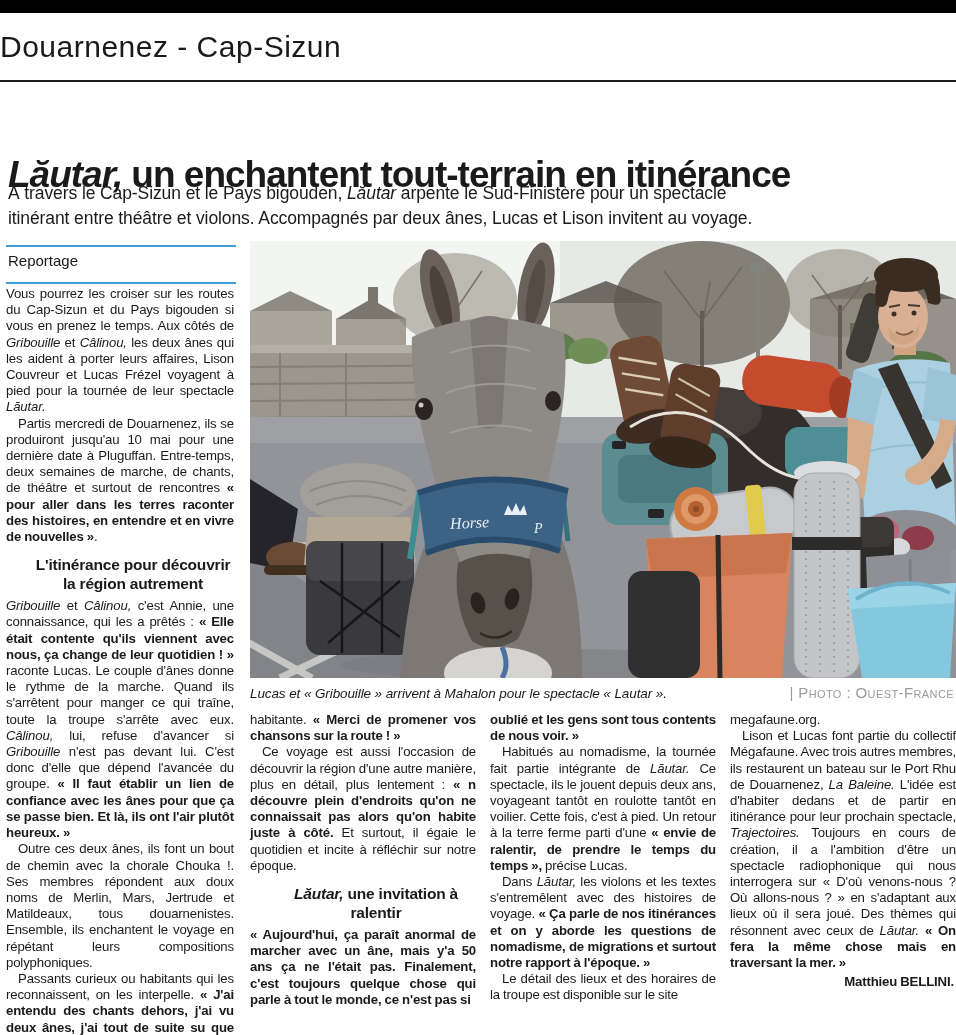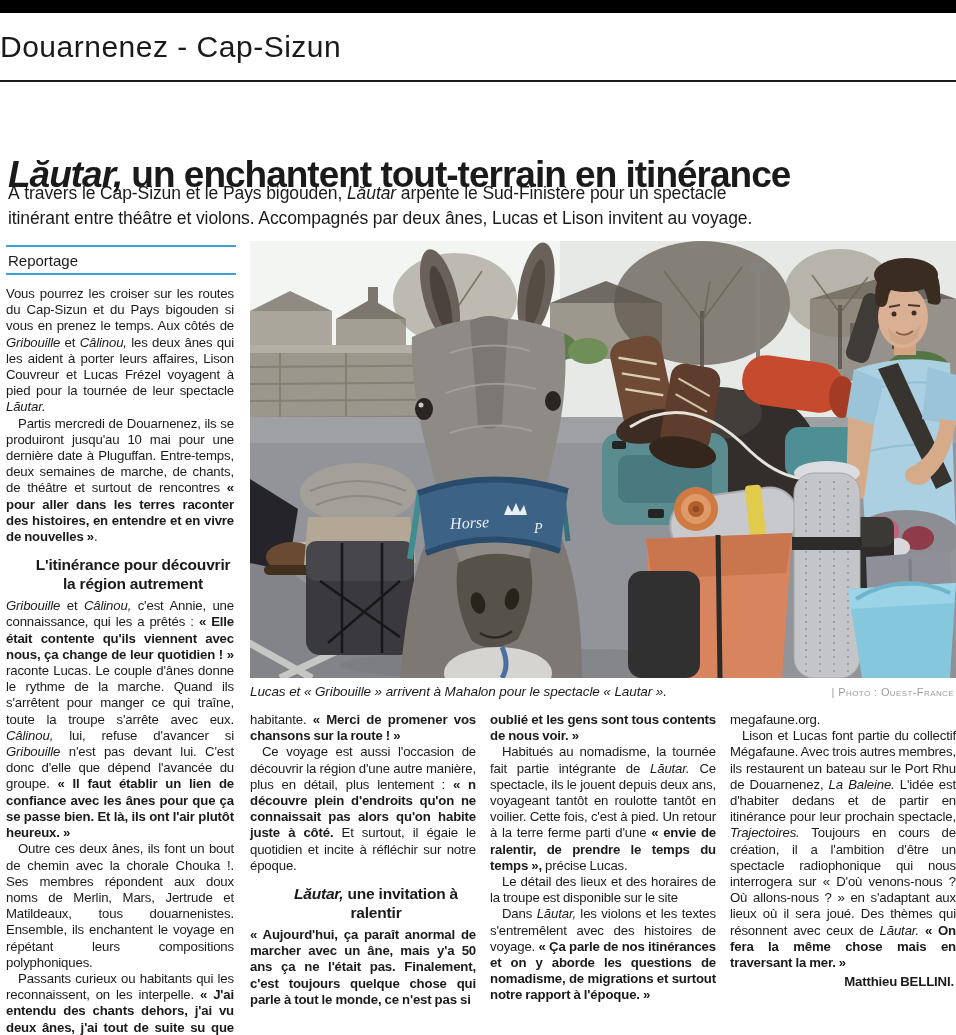--- a/index.html
+++ b/index.html
@@ -8,27 +8,27 @@
   .topbar{position:absolute;left:0;top:0;width:956px;height:13px;background:#000;}
   .section-head{position:absolute;left:0;top:13px;width:956px;height:67px;
         display:flex;align-items:center;justify-content:flex-start;border-bottom:2px solid #1c1c1c;}
   .section-title{font-size:30px;font-weight:400;letter-spacing:.5px;}
   .headline{position:absolute;left:8px;top:129px;width:944px;font-size:37px;font-weight:700;
         letter-spacing:-1px;white-space:nowrap;}
   .headline .hl-it{font-style:italic;margin-right:9px;}
   .standfirst{position:absolute;left:8px;top:181px;width:780px;font-size:17.5px;line-height:25px;
         letter-spacing:-.1px;}
   .kicker{position:absolute;left:6px;top:245px;width:228px;border-top:2px solid #3d9fd3;
-        border-bottom:2px solid #3d9fd3;padding:5px 0 4px 2px;font-size:15px;}
+        border-bottom:2px solid #3d9fd3;padding:5px 0 13px 2px;font-size:15px;}
   .photo{position:absolute;left:250px;top:241px;width:706px;height:437px;overflow:hidden;background:#b9bab6;}
   .photo svg{display:block;}
   .caption-row{position:absolute;left:250px;top:684px;width:706px;display:flex;
         justify-content:space-between;align-items:baseline;}
   .caption{font-style:italic;font-size:13.5px;letter-spacing:-.1px;}
-  .credit{font-size:11px;color:#9b9b9b;font-variant:small-caps;letter-spacing:.4px;white-space:nowrap;padding-right:2px;}
+  .credit{font-size:15px;color:#9b9b9b;font-variant:small-caps;letter-spacing:.4px;white-space:nowrap;padding-right:2px;}
   .col1{position:absolute;left:6px;top:286px;width:228px;}
   .cols{position:absolute;left:250px;top:712px;width:706px;display:grid;
         grid-template-columns:226px 226px 226px;column-gap:14px;}
   .colbody p{margin:0;font-size:13.2px;line-height:16.2px;text-align:justify;
         letter-spacing:-.15px;word-spacing:-.4px;hyphens:auto;-webkit-hyphens:auto;}
   .colbody p.ind{text-indent:12px;}
   .colbody h3{margin:11px 0 5px 26px;font-size:15.5px;line-height:18.5px;font-weight:700;
         letter-spacing:-.2px;text-align:center;}
   .colbody p.byline{text-align:right;font-weight:700;text-indent:0;margin-top:3px;padding-right:2px;}
   .stb{font-weight:700;}
@@ -267,22 +267,22 @@
   <div class="cols">
     <div class="colbody">
         <p><span>habitante. </span><span class="stb">« Merci de promener vos chansons sur la route ! »</span></p>
         <p class="ind"><span>Ce voyage est aussi l'occasion de découvrir la région d'une autre manière, plus en détail, plus lentement : </span><span class="stb">« n découvre plein d'endroits qu'on ne connaissait pas alors qu'on habite juste à côté.</span><span> Et surtout, il égaie le quotidien et incite à réfléchir sur notre époque.</span></p>
         <h3><span class="sti">Lăutar,</span><span> une invitation à ralentir</span></h3>
         <p><span class="stb">« Aujourd'hui, ça paraît anormal de marcher avec un âne, mais y'a 50 ans ça ne l'était pas. Finalement, c'est toujours quelque chose qui parle à tout le monde, ce n'est pas si</span></p>
       </div>
     <div class="colbody">
         <p><span class="stb">oublié et les gens sont tous contents de nous voir. »</span></p>
         <p class="ind"><span>Habitués au nomadisme, la tournée fait partie intégrante de </span><span class="sti">Lăutar.</span><span> Ce spectacle, ils le jouent depuis deux ans, voyageant tantôt en roulotte tantôt en voilier. Cette fois, c'est à pied. Un retour à la terre ferme parti d'une </span><span class="stb">« envie de ralentir, de prendre le temps du temps »,</span><span> précise Lucas.</span></p>
+        <p class="ind"><span>Dans </span><span class="sti">Lăutar,</span><span> les violons et les textes s'entremêlent avec des histoires de voyage. </span><span class="stb">« Ça parle de nos itinérances et on y aborde les questions de nomadisme, de migrations et surtout notre rapport à l'époque. »</span></p>
         <p class="ind"><span>Le détail des lieux et des horaires de la troupe est disponible sur le site</span></p>
-        <p class="ind"><span>Dans </span><span class="sti">Lăutar,</span><span> les violons et les textes s'entremêlent avec des histoires de voyage. </span><span class="stb">« Ça parle de nos itinérances et on y aborde les questions de nomadisme, de migrations et surtout notre rapport à l'époque. »</span></p>
       </div>
     <div class="colbody">
         <p><span>megafaune.org.</span></p>
         <p class="ind"><span>Lison et Lucas font partie du collectif Mégafaune. Avec trois autres membres, ils restaurent un bateau sur le Port Rhu de Douarnenez, </span><span class="sti">La Baleine.</span><span> L'idée est d'habiter dedans et de partir en itinérance pour leur prochain spectacle, </span><span class="sti">Trajectoires.</span><span> Toujours en cours de création, il a l'ambition d'être un spectacle radiophonique qui nous interrogera sur « D'où venons-nous ? Où allons-nous ? » en s'adaptant aux lieux où il sera joué. Des thèmes qui résonnent avec ceux de </span><span class="sti">Lăutar.</span><span> </span><span class="stb">« On fera la même chose mais en traversant la mer. »</span></p>
         <p class="byline"><span class="stb">Matthieu BELLINI.</span></p>
       </div>
   </div>
 
 </div>
 

